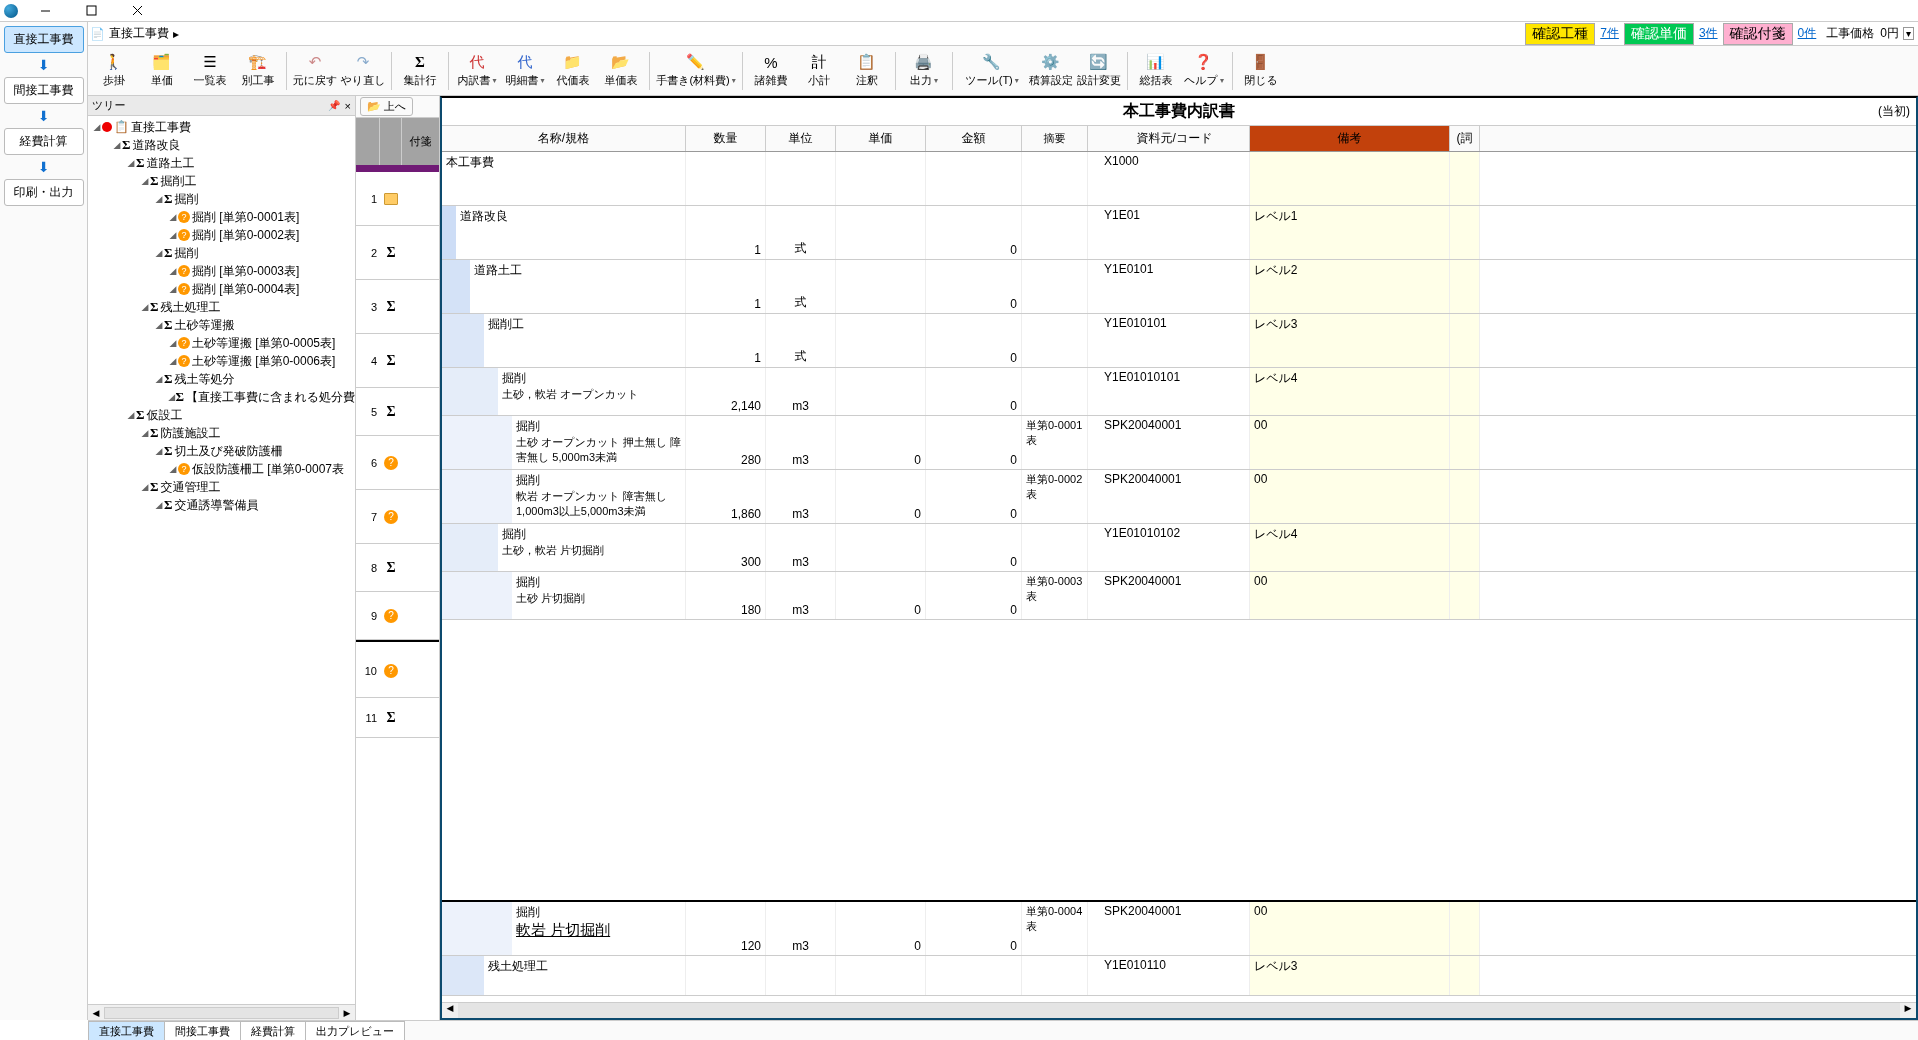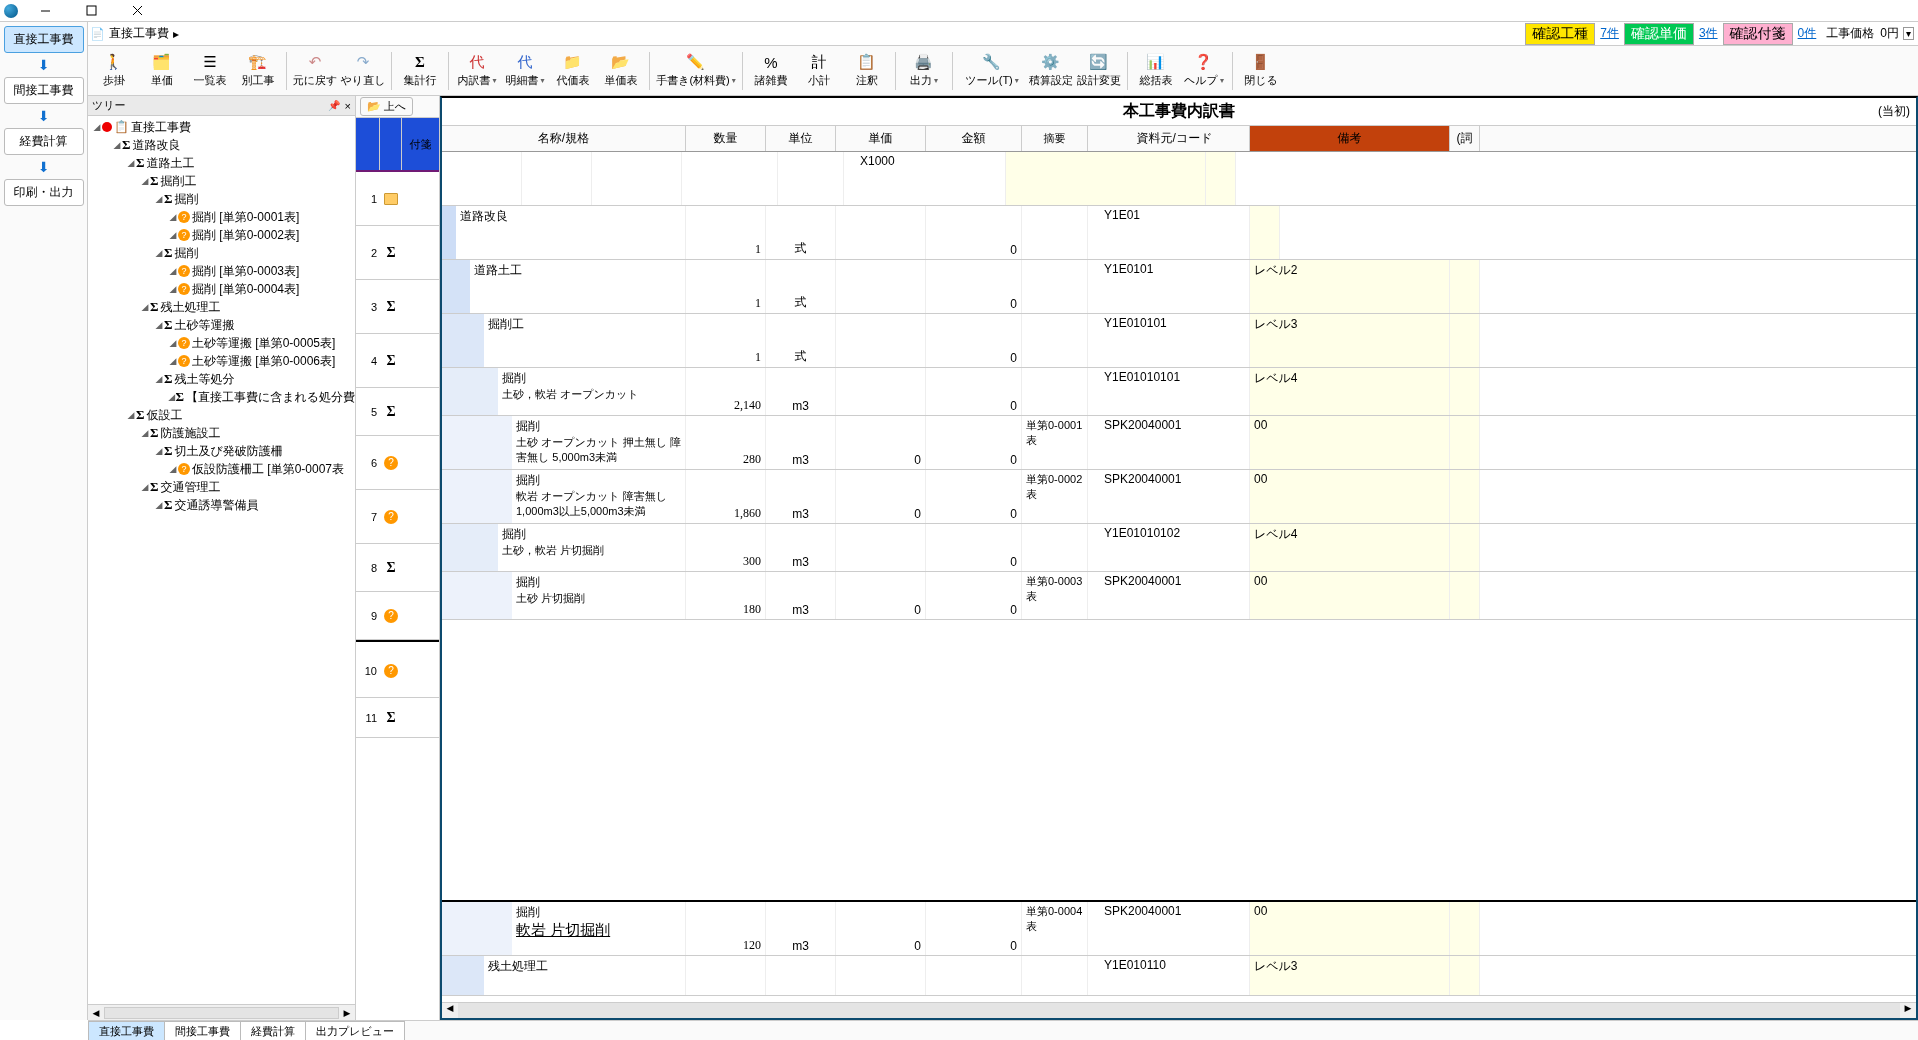--- a/index.html
+++ b/index.html
@@ -64,41 +64,41 @@
 .main { position: absolute; left: 356px; right: 0; top: 96px; bottom: 20px; display: flex; }
 .rownum-col { width: 84px; border-right: 1px solid #ccc; display: flex; flex-direction: column; }
 .grid-area { flex: 1; display: flex; flex-direction: column; border: 2px solid #0c4a6e; border-top: 2px solid #000; position: relative; }
 
 .doc-title-row { height: 28px; display: flex; align-items: center; justify-content: center; font-size: 16px; font-weight: bold; border-bottom: 1px solid #ccc; position: relative; }
 .doc-title-row .phase { position: absolute; right: 6px; font-size: 12px; font-weight: normal; }
 
 .grid-header { display: flex; height: 26px; border-bottom: 1px solid #999; background: #fafafa; font-size: 12px; }
 .grid-header > div { border-right: 1px solid #ccc; display: flex; align-items: center; justify-content: center; }
 
-.rownum-header { height: 54px; border-bottom: 2px solid #701a75; background: #1d4ed8; display:flex; }
+.rownum-header { height: 54px; border-bottom: 7px solid #701a75; background: #a3a3a3; display:flex; }
 .rownum-header .c1 { width: 24px; border-right: 1px solid #ccc;}
 .rownum-header .c2 { width: 22px; border-right: 1px solid #ccc;}
 .rownum-header .c3 { flex:1; display:flex; align-items:center; justify-content:center; font-size:11px;}
 
 .rownum-body { flex: 1; overflow: hidden; }
 .rn-row { display: flex; border-bottom: 1px solid #ccc; align-items:center; }
 .rn-row .c1 { width: 24px; text-align: right; padding-right: 3px; font-size: 11px;}
 .rn-row .c2 { width: 22px; display:flex; align-items:center; justify-content:center;}
 .rn-row .c3 { flex:1;}
 
 .grid-body { flex: 1; overflow-y: auto; overflow-x: auto; }
 .g-row { display: flex; border-bottom: 1px solid #ccc; font-size: 12px; }
 .g-row > div { border-right: 1px solid #eee; padding: 2px 4px; }
 .g-row .indent-wrap { background: #cdddf6; padding:0; border-right:none; }
 .g-row .indent-wrap.l2 { background: #d4e2f7; }
 .g-row .indent-wrap.l3 { background: #dce7f8; }
 .g-row .indent-wrap.l4 { background: #e5edf9; }
 .g-row .indent-wrap.l5 { background: #edf2fb; }
 .col-name { width: 244px; }
-.col-qty { width: 80px; text-align: right; font-family: Liberation Serif, serif; }
+.col-qty { width: 80px; text-align: right; }
 .col-unit { width: 70px; text-align: center; }
 .col-uprice { width: 90px; text-align: right; }
 .col-amt { width: 96px; text-align: right; }
 .col-sum { width: 66px; font-size:11px;}
 .col-src { width: 150px; margin-left: 12px; }
 .col-note { width: 200px; background:#ffffe8;}
 .col-rest { width: 30px; background:#ffffe8; }
 
 .hscroll { height: 16px; border-top: 1px solid #ccc; background: #f0f0f0; display:flex; }
 .hscroll .arrow { width:16px; text-align:center; font-size:9px;}
@@ -519,20 +519,25 @@
       <div class="col-unit">単位</div>
       <div class="col-uprice">単価</div>
       <div class="col-amt">金額</div>
       <div class="col-sum">摘要</div>
       <div class="col-src">資料元/コード</div>
       <div class="col-note" style="background:#c2410c;">備考</div>
       <div class="col-rest" style="background:#fafafa;">(詞</div>
     </div>
     <div class="grid-body" id="grid-body">
         <div class="g-row" style="height: 54px;">
+          <div class="col-name" style="padding:0;display:flex;">
+            <div style="padding:2px 4px;flex:1;">
+              <div>本工事費</div>
+            </div>
+          </div>
           <div class="col-qty" style="display:flex;align-items:flex-end;justify-content:flex-end;"></div>
           <div class="col-unit" style="display:flex;align-items:flex-end;justify-content:center;"></div>
           <div class="col-uprice" style="display:flex;align-items:flex-end;justify-content:flex-end;"></div>
           <div class="col-amt" style="display:flex;align-items:flex-end;justify-content:flex-end;"></div>
           <div class="col-sum"></div>
           <div class="col-src">X1000</div>
           <div class="col-note"></div>
           <div class="col-rest"></div>
         </div>
         <div class="g-row" style="height: 54px;">
@@ -541,20 +546,21 @@
             <div style="padding:2px 4px;flex:1;">
               <div>道路改良</div>
             </div>
           </div>
           <div class="col-qty" style="display:flex;align-items:flex-end;justify-content:flex-end;">1</div>
           <div class="col-unit" style="display:flex;align-items:flex-end;justify-content:center;">式</div>
           <div class="col-uprice" style="display:flex;align-items:flex-end;justify-content:flex-end;"></div>
           <div class="col-amt" style="display:flex;align-items:flex-end;justify-content:flex-end;">0</div>
           <div class="col-sum"></div>
           <div class="col-src">Y1E01</div>
+          <div class="col-note">レベル1</div>
           <div class="col-rest"></div>
         </div>
         <div class="g-row" style="height: 54px;">
           <div class="col-name" style="padding:0;display:flex;">
             <div class="indent-wrap l2" style="width:28px;"></div>
             <div style="padding:2px 4px;flex:1;">
               <div>道路土工</div>
             </div>
           </div>
           <div class="col-qty" style="display:flex;align-items:flex-end;justify-content:flex-end;">1</div>

